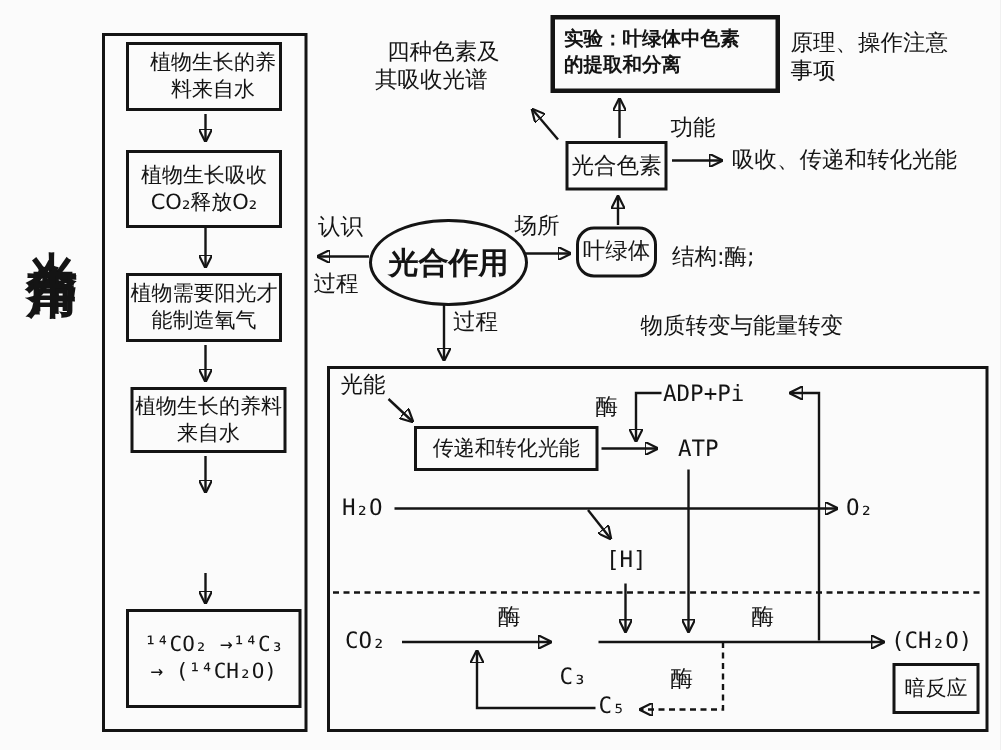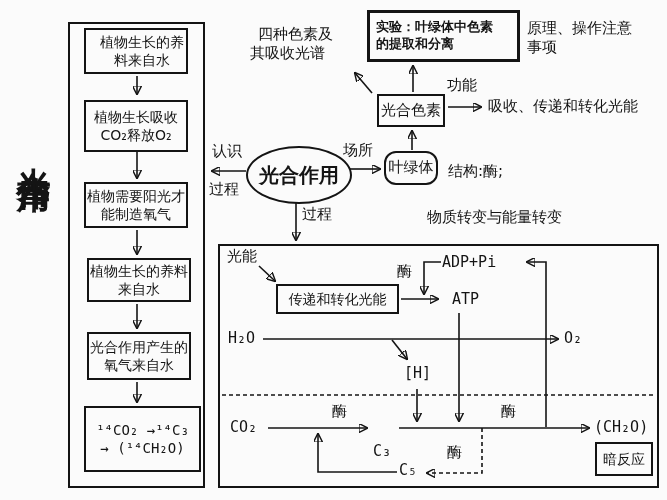--- a/index.html
+++ b/index.html
@@ -82,23 +82,20 @@
     </div>
   <div class="box" style="left:84px; top:100px; width:104px; height:52px;">
       <span>植物生长吸收CO₂释放O₂</span>
     </div>
   <div class="box" style="left:84px; top:182px; width:104px; height:46px;">
       <span>植物需要阳光才能制造氧气</span>
     </div>
   <div class="box" style="left:87px; top:258px; width:104px; height:44px;">
       <span>植物生长的养料来自水</span>
     </div>
-  <div class="box" style="left:87px; top:332px; width:104px; height:48px;">
-      <span>光合作用产生的氧气来自水</span>
-    </div>
   <div class="box mono" style="left:84px; top:406px; width:117px; height:66px; font-size:14px;">
     <div>¹⁴CO₂ →¹⁴C₃</div>
     <div>→ (¹⁴CH₂O)</div>
   </div>
 
   <div id="topic-ellipse">
       <span>光合作用</span>
     </div>
   <div class="lbl" style="left:212px; top:142px;">认识</div>
   <div class="lbl" style="left:209px; top:180px;">过程</div>

